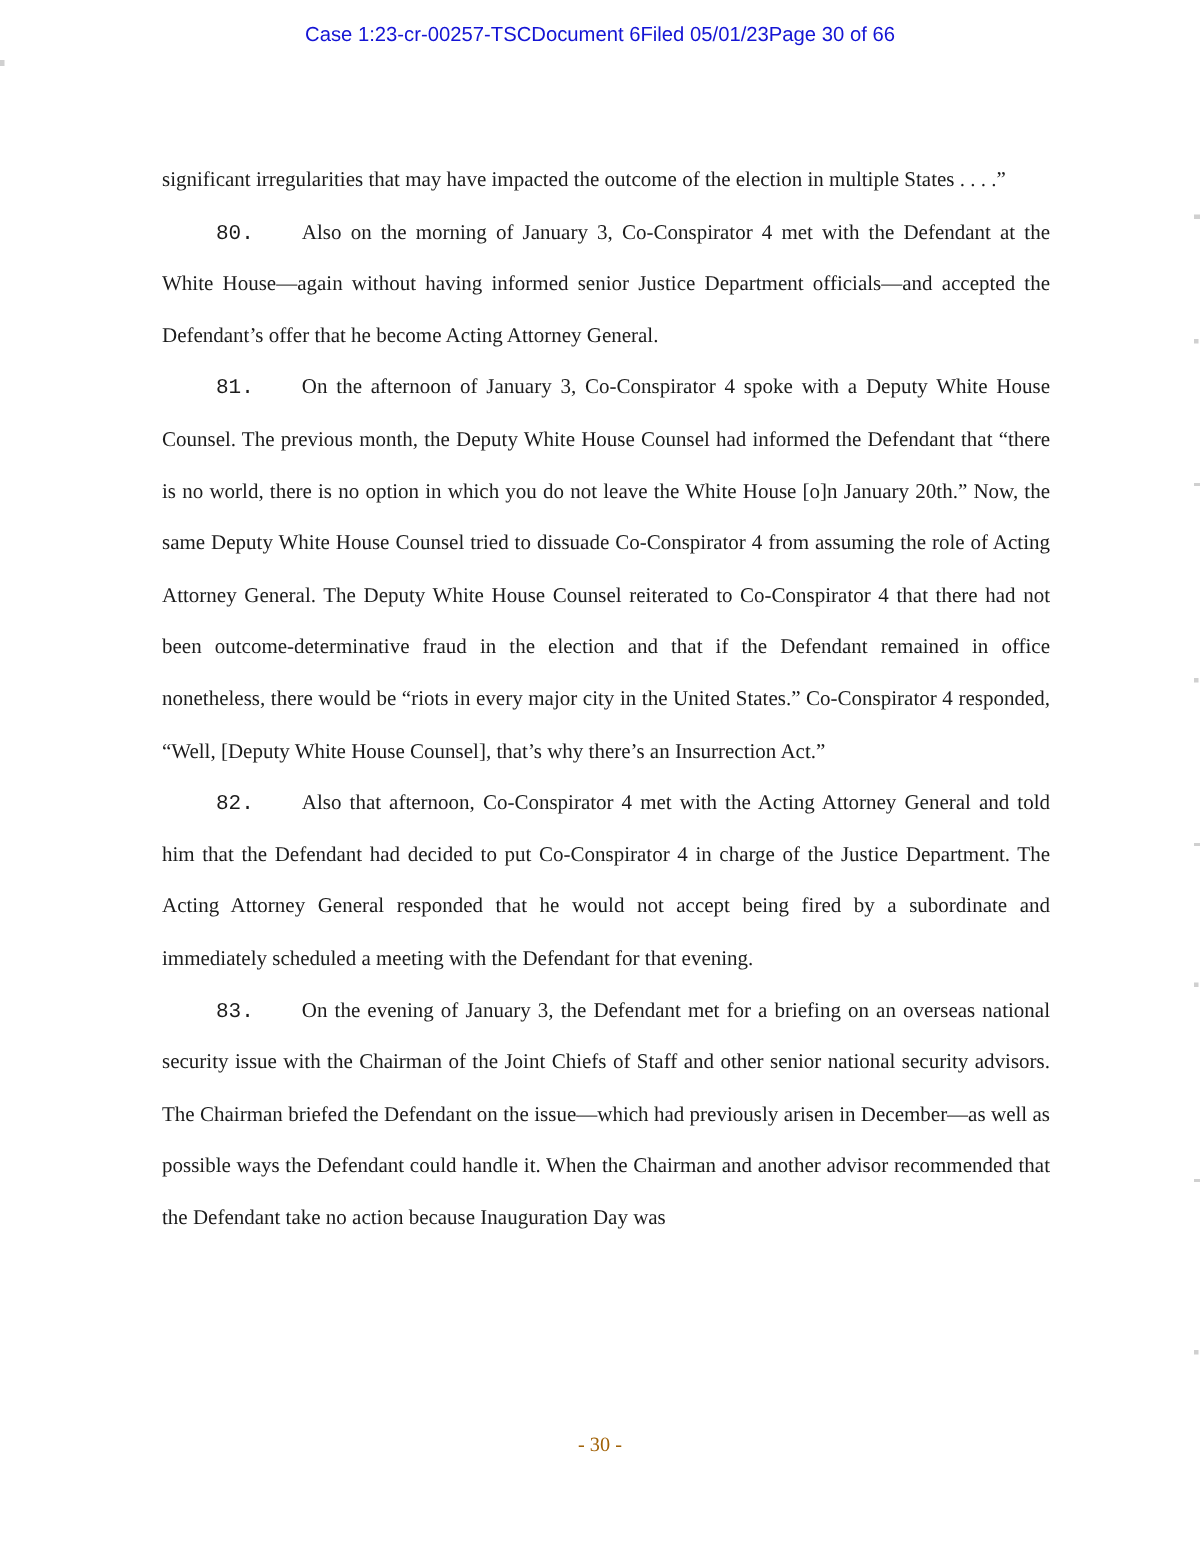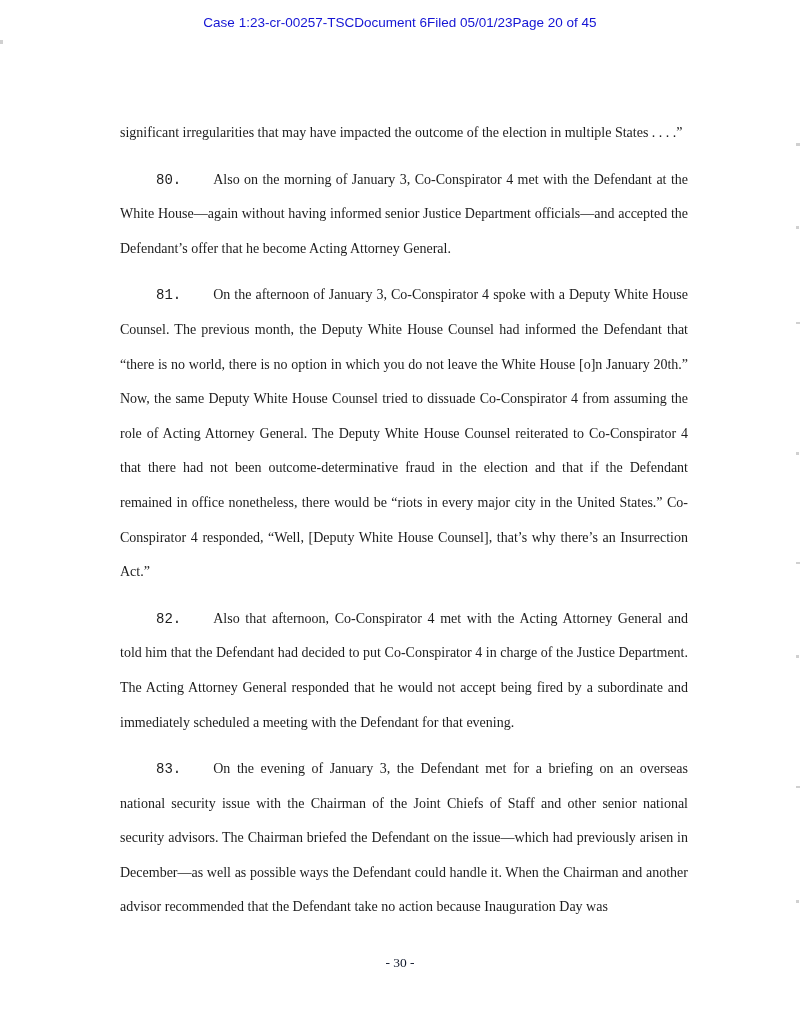--- a/index.html
+++ b/index.html
@@ -33,38 +33,38 @@
   .body-text {
     position: absolute;
     top: 104px;
     left: 108px;
     width: 592px;
     font-size: 14px;
     line-height: 34.6px;
     text-align: justify;
   }
   .para {
-    margin: 12px;
+    margin: 0;
     padding: 0;
   }
   .para.numbered {
     text-indent: 36px;
   }
   .para-num {
     margin-right: 32px;
     font-family: Liberation Mono, monospace;
   }
   .page-footer {
     position: absolute;
     top: 955px;
     left: 0;
     width: 100%;
     text-align: center;
     font-size: 13.5px;
-    color: #0f172a;
+    color: #a16207;
   }
   .scan-artifact {
     position: absolute;
     background: #aaaaaa;
     opacity: 0.55;
   }
   .art-1 { right: 0px; top: 143px; width: 4px; height: 3px; }
   .art-2 { right: 1px; top: 226px; width: 3px; height: 3px; }
   .art-3 { right: 0px; top: 322px; width: 4px; height: 2px; }
   .art-4 { right: 1px; top: 452px; width: 3px; height: 3px; }
@@ -73,21 +73,21 @@
   .art-7 { right: 0px; top: 786px; width: 4px; height: 2px; }
   .art-8 { right: 1px; top: 900px; width: 3px; height: 3px; }
   .art-9 { left: 0px; top: 40px; width: 3px; height: 4px; }
 </style>
 </head>
 <body>
 
 <div class="page">
 
   <header class="pacer-header">
-    <span>Case 1:23-cr-00257-TSC</span><span>Document 6</span><span>Filed 05/01/23</span><span>Page 20 of 45</span>
+    <span>Case 1:23-cr-00257-TSC</span><span>Document 6</span><span>Filed 05/01/23</span><span>Page 30 of 66</span>
   </header>
 
   <main class="body-text" id="doc-body">
       <p class="para"><span>significant irregularities that may have impacted the outcome of the election in multiple States . . . .”</span></p>
       <p class="para numbered"><span class="para-num">80.</span><span>Also on the morning of January 3, Co-Conspirator 4 met with the Defendant at the White House—again without having informed senior Justice Department officials—and accepted the Defendant’s offer that he become Acting Attorney General.</span></p>
       <p class="para numbered"><span class="para-num">81.</span><span>On the afternoon of January 3, Co-Conspirator 4 spoke with a Deputy White House Counsel.  The previous month, the Deputy White House Counsel had informed the Defendant that “there is no world, there is no option in which you do not leave the White House [o]n January 20th.”  Now, the same Deputy White House Counsel tried to dissuade Co-Conspirator 4 from assuming the role of Acting Attorney General.  The Deputy White House Counsel reiterated to Co-Conspirator 4 that there had not been outcome-determinative fraud in the election and that if the Defendant remained in office nonetheless, there would be “riots in every major city in the United States.”  Co-Conspirator 4 responded, “Well, [Deputy White House Counsel], that’s why there’s an Insurrection Act.”</span></p>
       <p class="para numbered"><span class="para-num">82.</span><span>Also that afternoon, Co-Conspirator 4 met with the Acting Attorney General and told him that the Defendant had decided to put Co-Conspirator 4 in charge of the Justice Department.  The Acting Attorney General responded that he would not accept being fired by a subordinate and immediately scheduled a meeting with the Defendant for that evening.</span></p>
       <p class="para numbered"><span class="para-num">83.</span><span>On the evening of January 3, the Defendant met for a briefing on an overseas national security issue with the Chairman of the Joint Chiefs of Staff and other senior national security advisors.  The Chairman briefed the Defendant on the issue—which had previously arisen in December—as well as possible ways the Defendant could handle it.   When the Chairman and another advisor recommended that the Defendant take no action because Inauguration Day was</span></p>
     </main>
 

